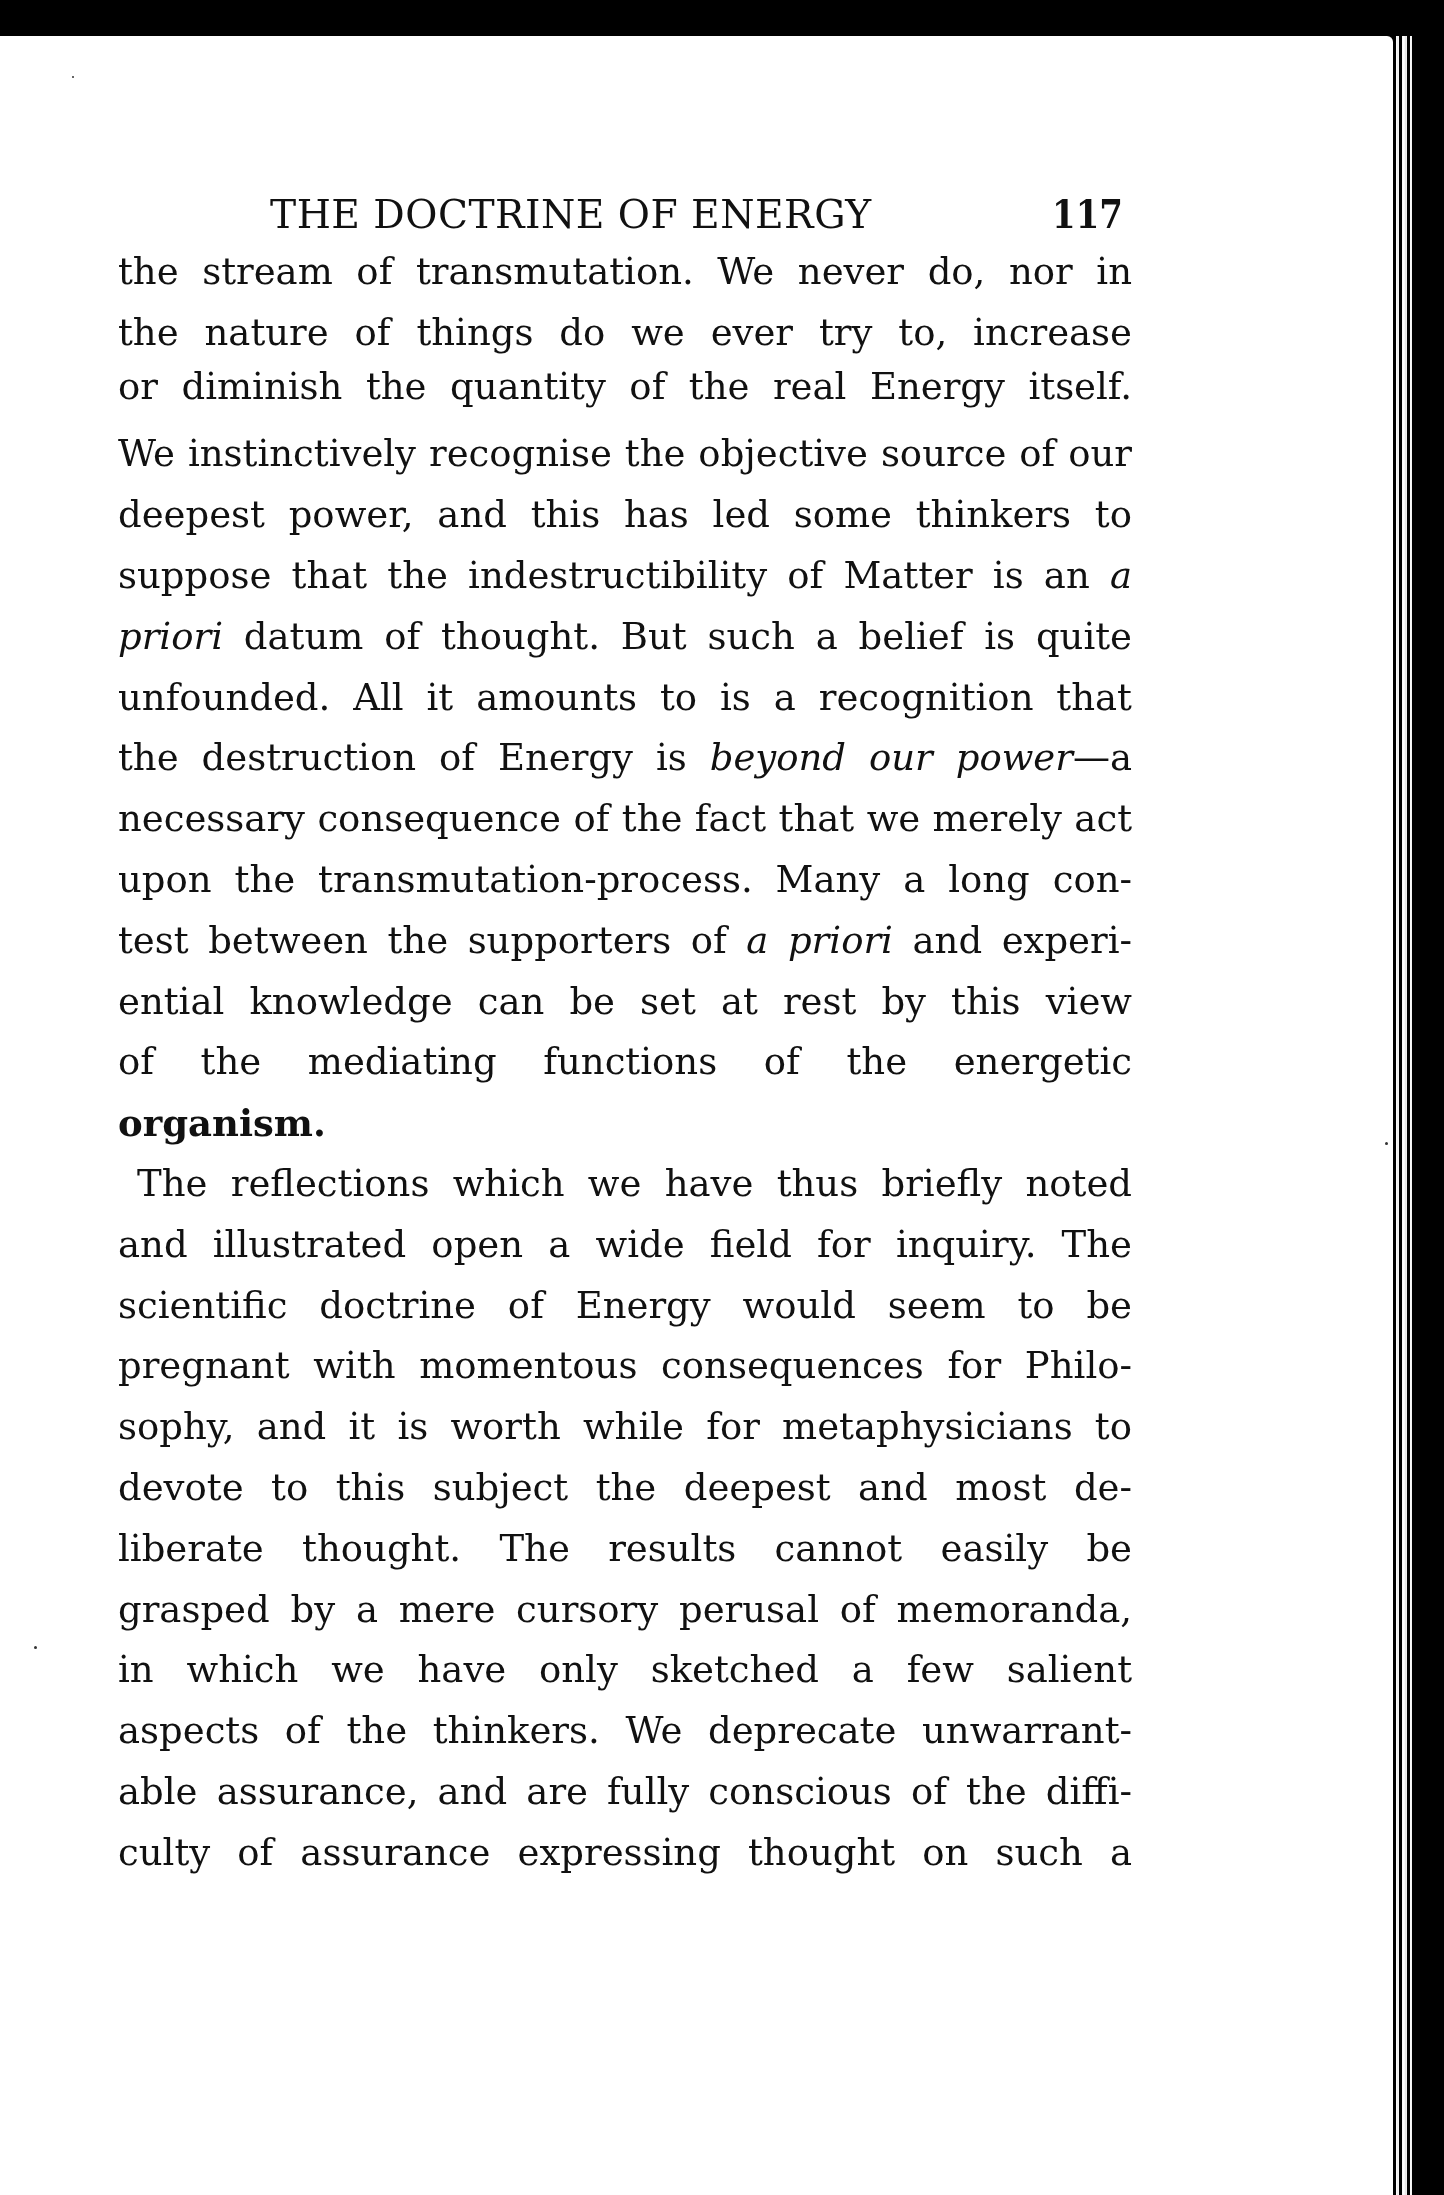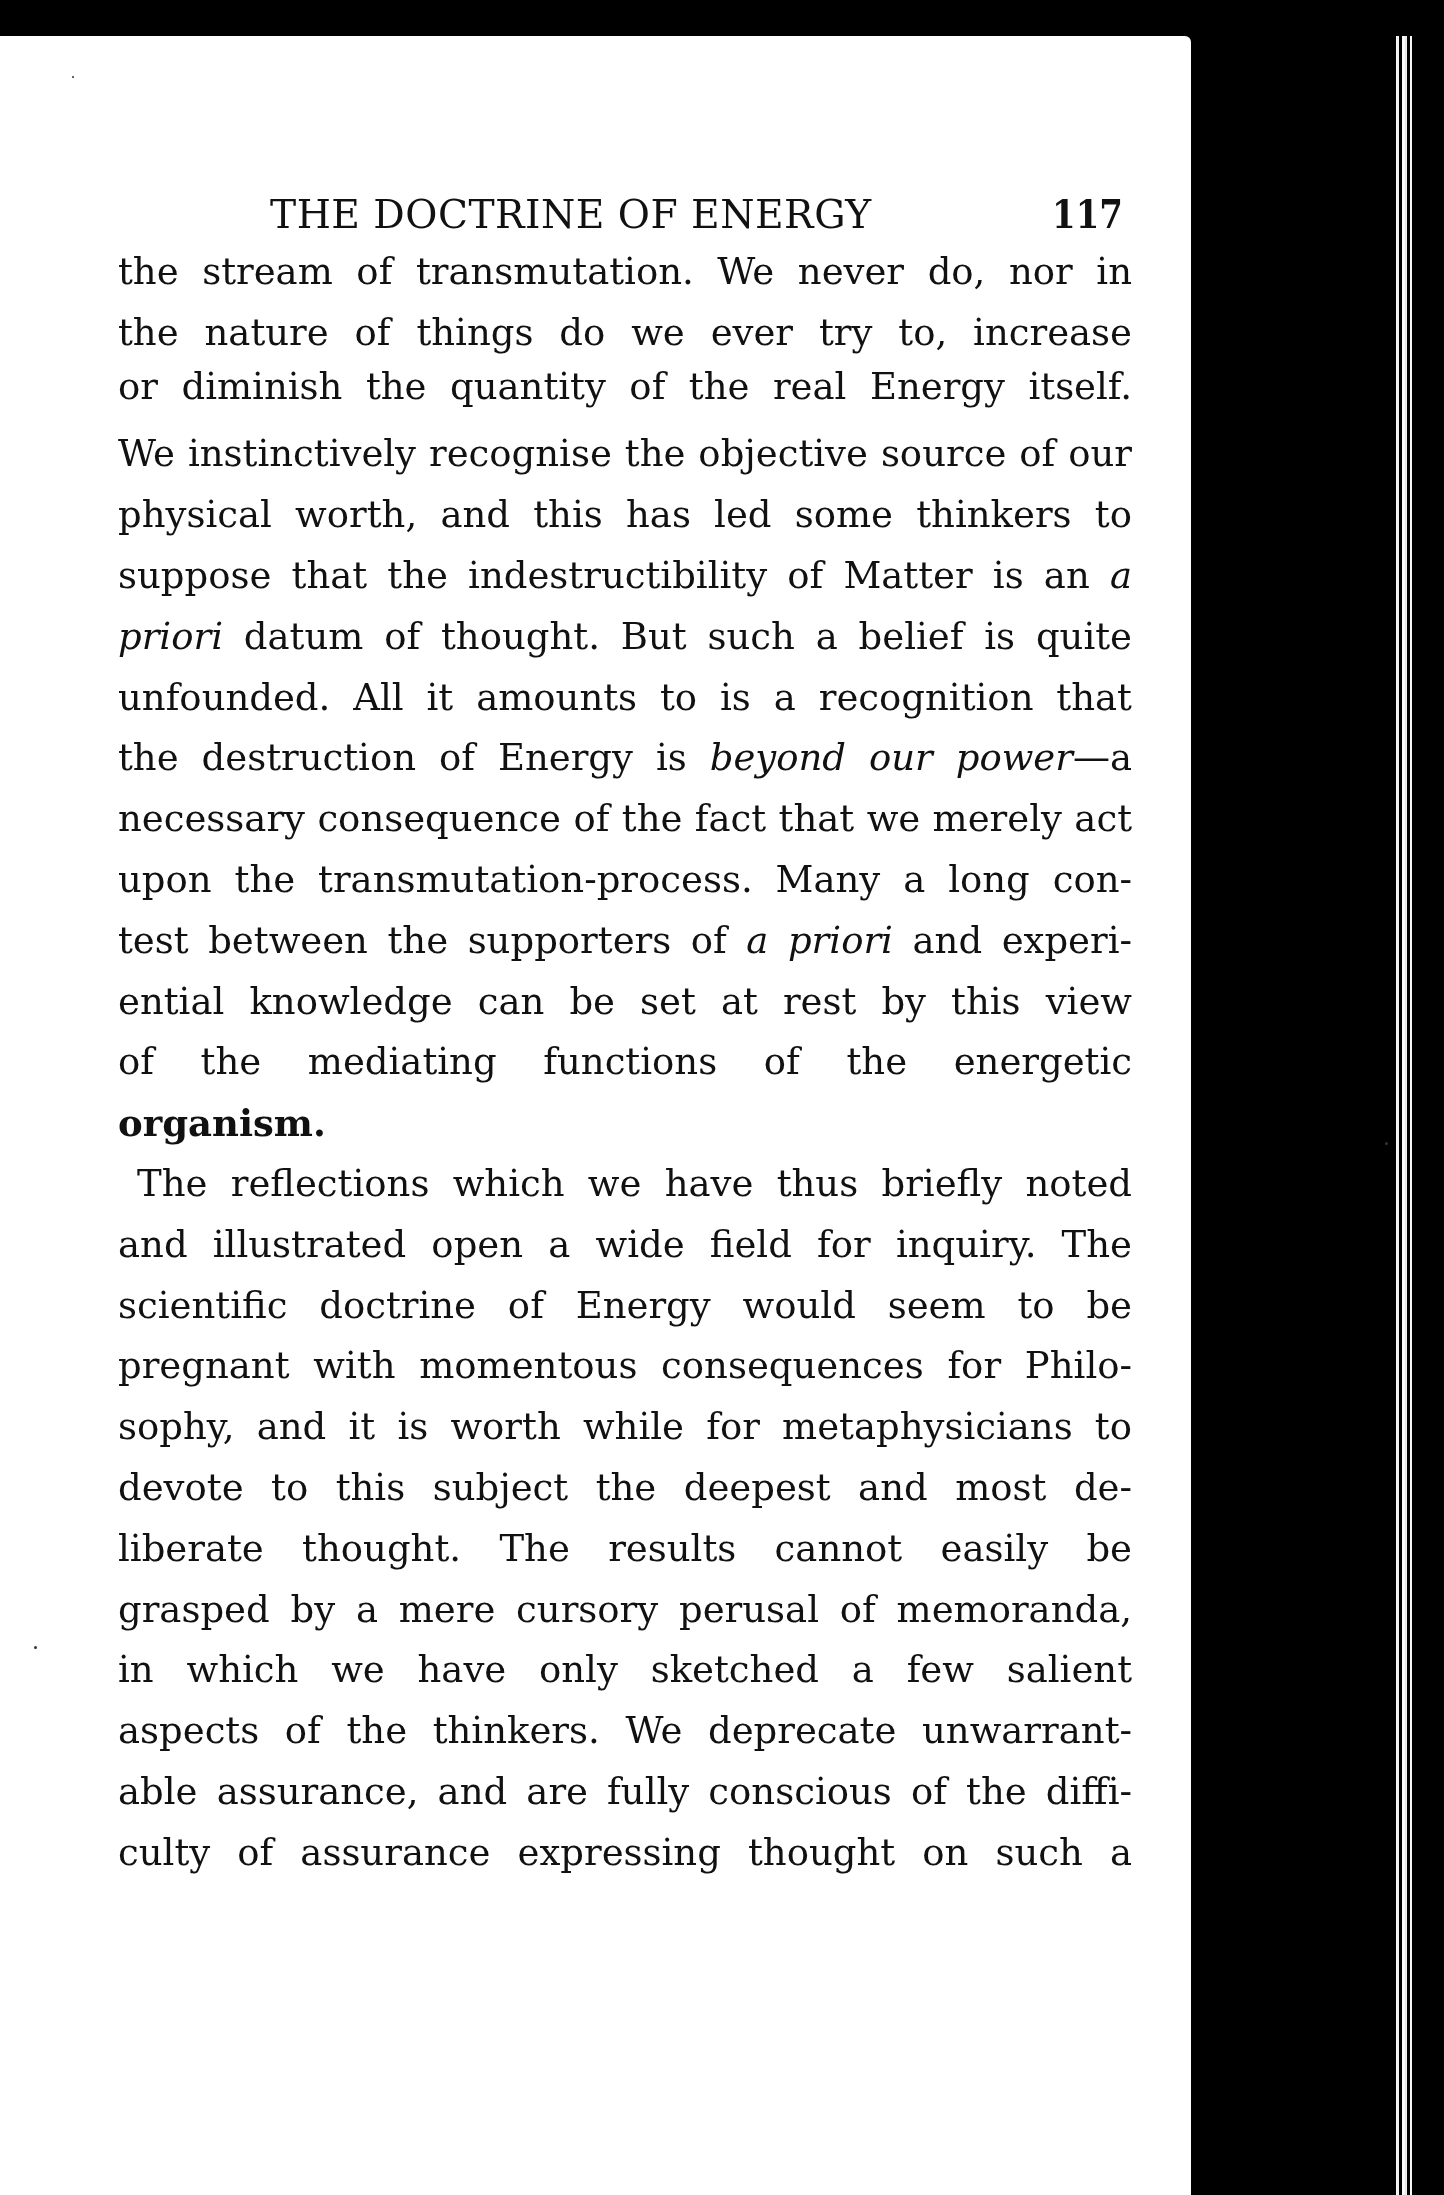--- a/index.html
+++ b/index.html
@@ -15,21 +15,21 @@
   }
   .top-band {
     position: absolute;
     left: 0; top: 0;
     width: 1444px; height: 37px;
     background: #000000;
   }
   .page {
     position: absolute;
     left: 0; top: 36px;
-    width: 1191px; height: 2159px;
+    width: 1393px; height: 2159px;
     background: #ffffff;
     border-top-right-radius: 6px;
   }
   .page-edge {
     position: absolute;
     top: 36px; left: 1393px;
     width: 51px; height: 2159px;
     background:
       linear-gradient(to right,
         #000 0px, #000 3px,
@@ -122,21 +122,21 @@
     <span class="page-number">117</span>
   </div>
 
   <div class="body-text">
 
     <div>
       <div class="line" style="top:211px">the stream of transmutation.  We never do, nor in</div>
       <div class="line" style="top:272px">the nature of things do we ever try to, increase</div>
       <div class="line" style="top:326px">or diminish the quantity of the real Energy itself.</div>
       <div class="line" style="top:393px">We instinctively recognise the objective source of our</div>
-      <div class="line" style="top:454px">physical worth, and this has led some thinkers to</div>
+      <div class="line" style="top:454px">deepest power, and this has led some thinkers to</div>
       <div class="line" style="top:515px"><span>suppose that the indestructibility of Matter is an </span><span class="it">a</span></div>
       <div class="line" style="top:576px"><span class="it">priori</span><span> datum of thought.  But such a belief is quite</span></div>
       <div class="line" style="top:637px">unfounded.  All it amounts to is a recognition that</div>
       <div class="line" style="top:697px"><span>the destruction of Energy is </span><span class="it">beyond our power</span><span>—a</span></div>
       <div class="line" style="top:758px">necessary consequence of the fact that we merely act</div>
       <div class="line" style="top:819px">upon the transmutation-process.  Many a long con-</div>
       <div class="line" style="top:880px"><span>test between the supporters of </span><span class="it">a priori</span><span> and experi-</span></div>
       <div class="line" style="top:941px">ential knowledge can be set at rest by this view</div>
       <div class="line" style="top:1001px">of the mediating functions of the energetic</div>
       <div class="line last" style="top:1062px">organism.</div>

